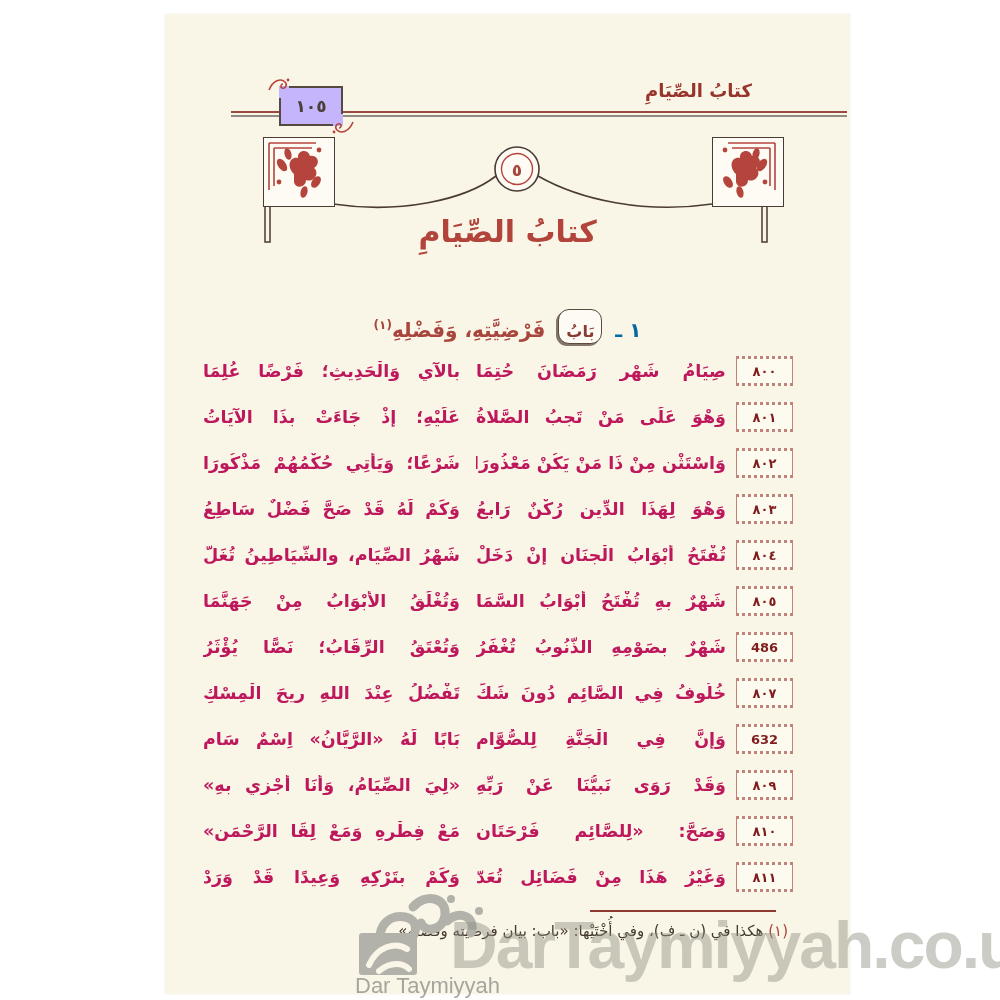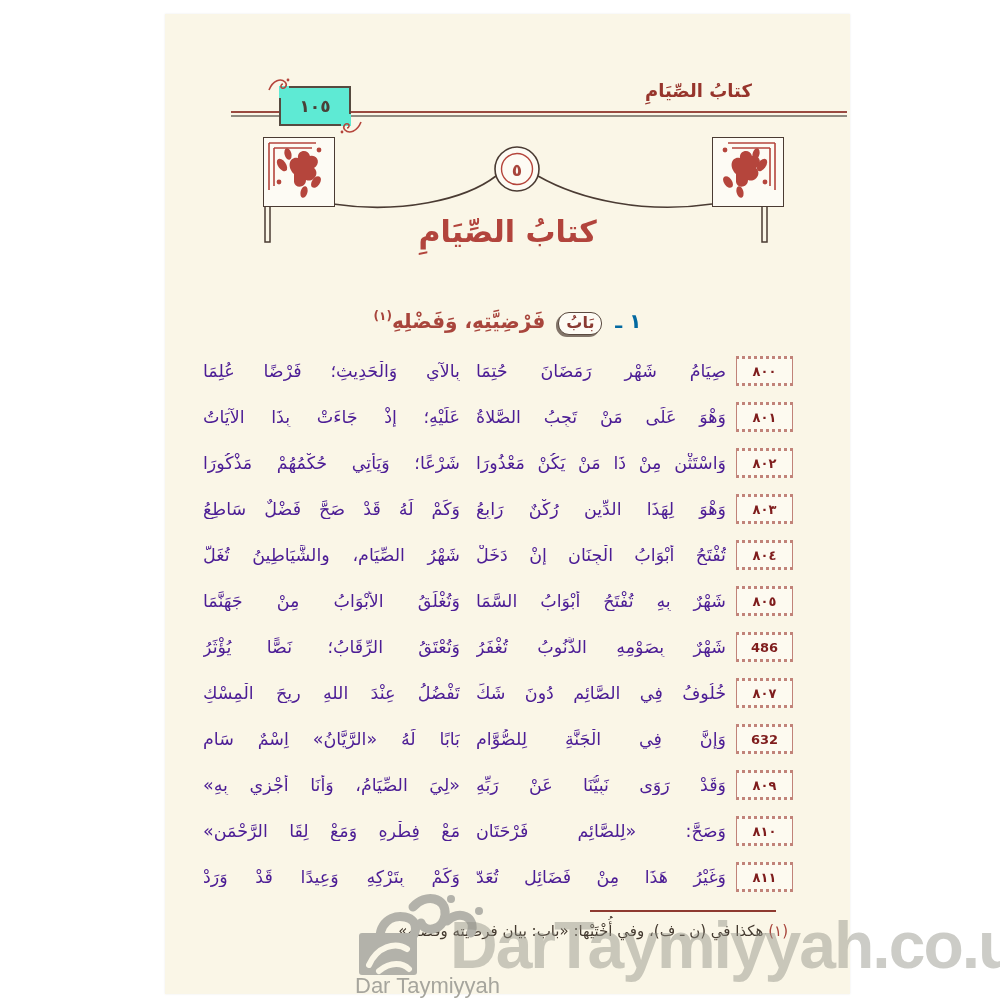--- a/index.html
+++ b/index.html
@@ -13,21 +13,21 @@
   }
   
   .running-title{
     position:absolute;top:66px;right:5px;width:200px;text-align:left;
     direction:rtl;font-size:18px;font-weight:bold;color:#97352c;
   }
   .head-rule{position:absolute;left:66px;right:3px;top:97px;height:6px;}
   .head-rule .r1{position:absolute;left:0;right:0;top:0;height:1.5px;background:#9a4a40;}
   .head-rule .r2{position:absolute;left:0;right:0;top:4px;height:1.5px;background:#8f8b80;}
   .pagenum-box{
-    position:absolute;left:114px;top:72px;width:72px;height:40px;background:#5eead4;
+    position:absolute;left:114px;top:72px;width:64px;height:40px;background:#c4b5fd;
   }
   .pagenum-box .b1{position:absolute;top:0;left:10px;right:0;height:26px;border-top:2px solid #564a40;border-right:2px solid #564a40;}
   .pagenum-box .b2{position:absolute;bottom:0;left:0;right:10px;height:26px;border-bottom:2px solid #564a40;border-left:2px solid #564a40;}
   .pagenum{
     position:absolute;inset:0;display:flex;align-items:center;justify-content:center;
     font-size:17px;font-weight:bold;color:#4a4038;direction:rtl;
   }
   .curl{position:absolute;width:24px;height:18px;}
   .curl.tl{left:-12px;top:-10px;}
   .curl.br{right:-12px;bottom:-10px;transform:rotate(180deg);}
@@ -51,37 +51,37 @@
     position:absolute;left:0;right:0;top:200px;text-align:center;direction:rtl;
     font-size:30px;font-weight:bold;color:#b2443c;
   }
   .chapter{
     position:absolute;left:0;right:0;top:295px;text-align:center;direction:rtl;
     font-size:20px;font-weight:bold;color:#a8453c;
   }
   .chapter .num{color:#0369a1;}
   .bab-box{
     display:inline-block;border:1.5px solid #5a4a40;border-radius:11px;
-    padding:0 7px 2px 7px;margin:0 6px;font-size:16px;color:#8a3a32;
+    padding:12px 7px 2px 7px;margin:0 6px;font-size:16px;color:#8a3a32;
     box-shadow:-2px 2px 0 rgba(90,74,64,.75);background:#fdfbf4;
   }
   .chapter sup{font-size:12px;color:#a8453c;}
   
   .verses{
     position:absolute;left:38px;top:334px;width:590px;direction:rtl;
     display:grid;grid-template-columns:57px 10px 250px 16px 257px;grid-auto-rows:46px;
   }
   .vnum{
     align-self:center;height:24px;display:flex;align-items:center;justify-content:center;
     border-left:1px solid #c18379;border-right:1px solid #c18379;
     border-top:3px dotted #c18379;border-bottom:3px dotted #c18379;
     font-size:13px;font-weight:bold;color:#7f1d1d;background:#fdfaf0;
   }
   .hemistich{
-    align-self:center;font-size:17.5px;font-weight:normal;color:#4c1d95;
+    align-self:center;font-size:17.5px;font-weight:bold;color:#be185d;
     text-align:justify;text-align-last:justify;white-space:nowrap;overflow:hidden;
   }
   
   .foot-sep{position:absolute;left:425px;top:896px;width:186px;height:2px;background:#8e3a30;}
   .footnote{
     position:absolute;left:80px;right:62px;top:908px;direction:rtl;text-align:right;
     font-size:15px;color:#43392f;
   }
   .footnote .fmark{color:#a8453c;}
   

